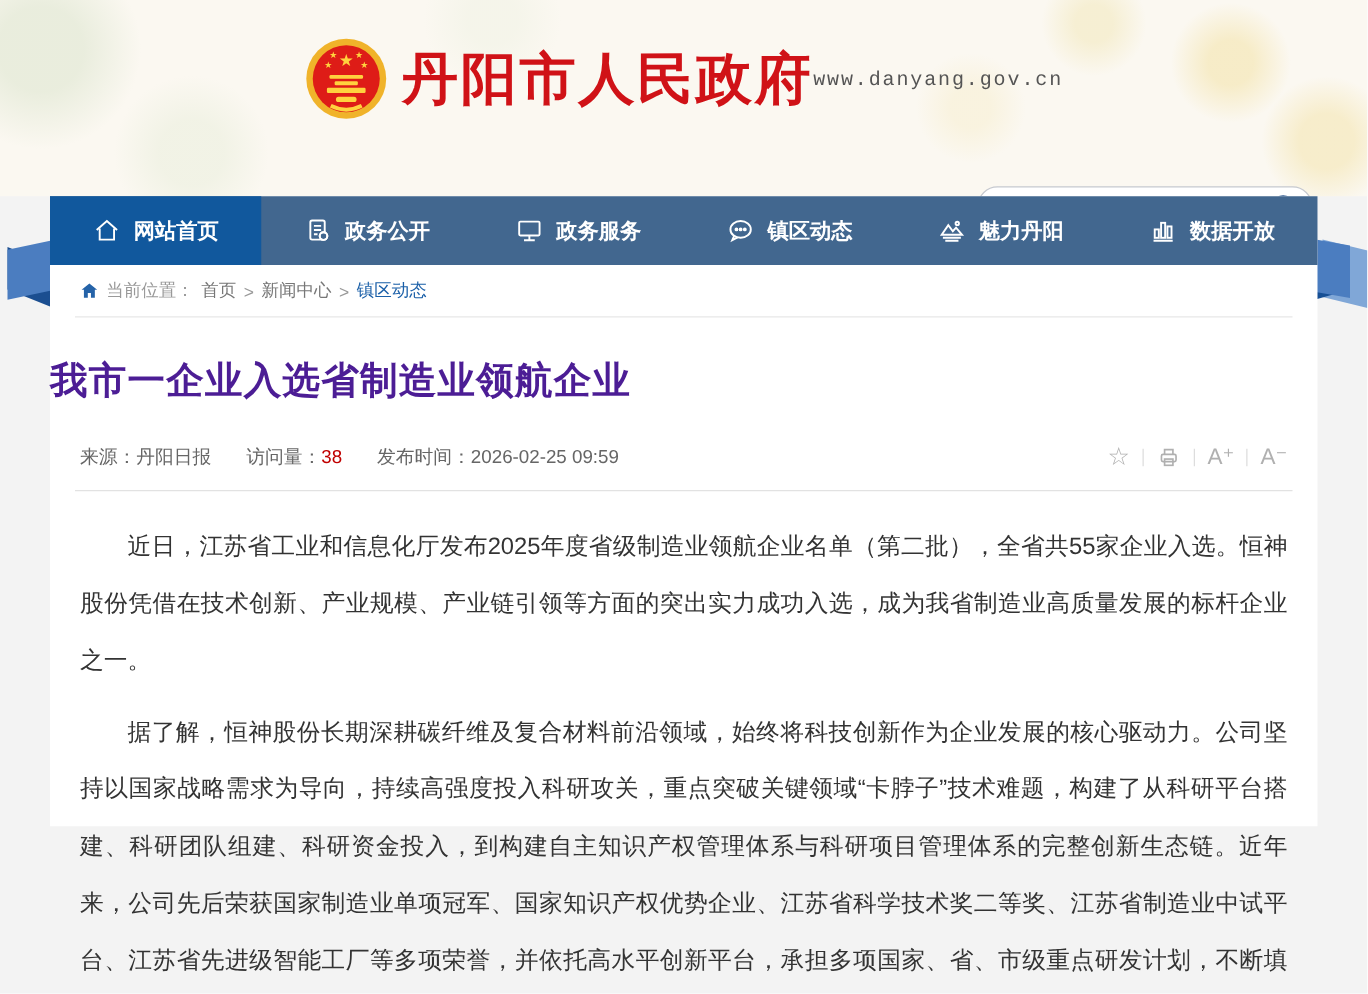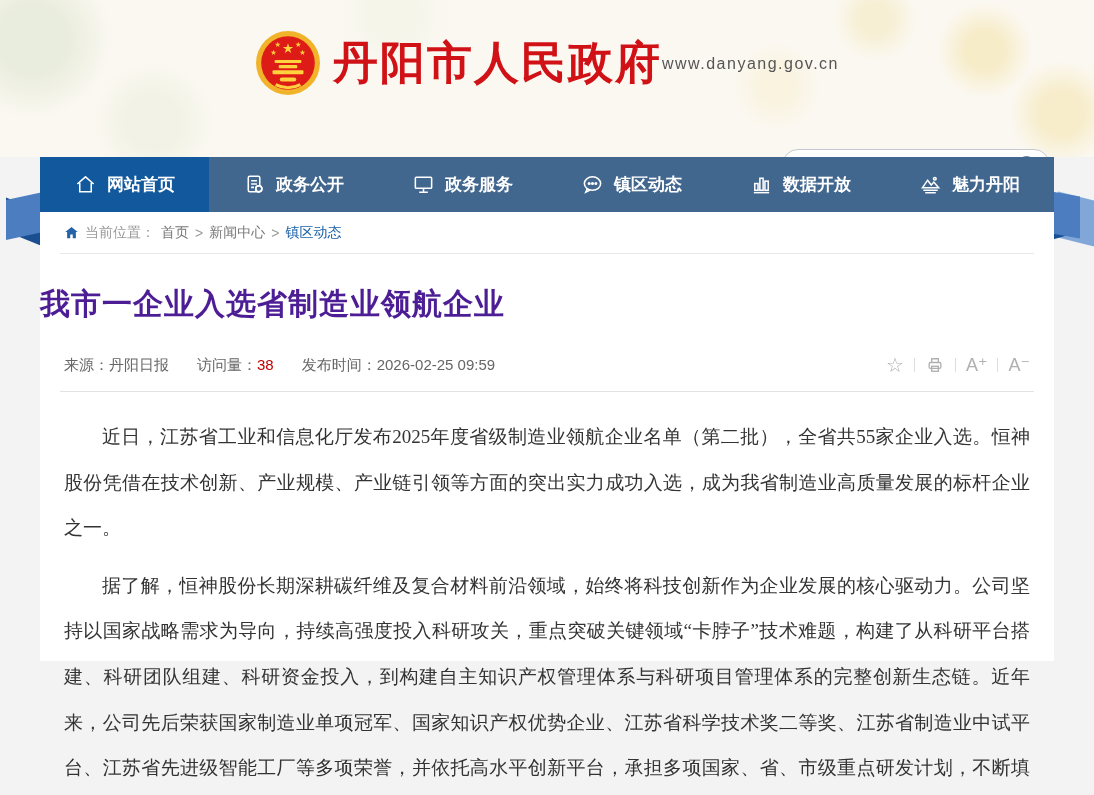--- a/index.html
+++ b/index.html
@@ -17,21 +17,21 @@
       radial-gradient(circle at 80% 12%, rgba(240,228,175,.45) 0 15px, transparent 42px),
       radial-gradient(circle at 71% 55%, rgba(245,233,190,.35) 0 16px, transparent 44px),
       radial-gradient(circle at 3% 25%, rgba(219,228,205,.55) 0 34px, transparent 80px),
       radial-gradient(circle at 14% 78%, rgba(230,236,216,.45) 0 26px, transparent 62px),
       radial-gradient(circle at 36% 10%, rgba(236,240,224,.40) 0 20px, transparent 55px);
   }
   .logo { position:absolute; left:0; right:0; top:30px; display:flex; justify-content:center; align-items:center; gap:12px; cursor:pointer; }
   .emblem { width:66px; height:66px; flex:0 0 auto; }
   .logo-text { display:flex; flex-direction:row; align-items:center; }
   .site-name { font-size:45px; font-weight:bold; color:#d01217; letter-spacing:2px; line-height:1.15; }
-  .site-url { font-size:16px; color:#555; letter-spacing:1.5px; margin-top:2px; }
+  .site-url { font-size:16px; color:#555; letter-spacing:1.5px; margin-top:2px;font-family:Liberation Mono, monospace; }
 
   .search-box {
     position:absolute; right:44px; top:105px; width:268px; height:32px;
     background:#fff; border:1px solid #c6c9cf; border-radius:17px;
     display:flex; align-items:center; padding:0 8px 0 16px;margin-top:44px;
   }
   .search-box input {
     flex:1; border:none; outline:none; background:transparent;
     font-size:14px; color:#333; font-family:inherit;
   }
@@ -71,21 +71,21 @@
   .meta-views { color:#c00000; }
   .meta-right { margin-left:auto; display:flex; align-items:center; gap:10px; color:#b0b0b0; }
   .tool { display:flex; align-items:center; justify-content:center; cursor:pointer; font-size:18px; color:#b0b0b0; }
   .tool-sep { width:1px; height:14px; background:#ddd; }
   .meta-divider { margin:14px 20px 0 20px; border-bottom:1px solid #e2e2e2; }
 
   .article-body { padding:22px 24px 30px 24px; }
   .article-body p {
     font-size:19px; color:#333; line-height:2.4; text-indent:2em;
     text-align:justify; margin-bottom:12px;
-    font-family:Liberation Serif, serif;
+    font-family:Liberation Sans, sans-serif;
   }
 </style>
 </head>
 <body>
 
 <div class="page">
 
   <header class="site-header">
     <div class="logo">
       <svg class="emblem" viewBox="0 0 64 64">
@@ -155,34 +155,34 @@
           <ellipse cx="12" cy="11" rx="8.5" ry="7"></ellipse>
             <path d="M6.5 16.5 L5 20 L9.5 17.7"></path>
           <circle cx="8.5" cy="11" r="0.8" fill="#fff"></circle>
             <circle cx="12" cy="11" r="0.8" fill="#fff"></circle>
             <circle cx="15.5" cy="11" r="0.8" fill="#fff"></circle>
         </svg>
         <span>镇区动态</span>
       </div>
       <div class="nav-item">
         <svg viewBox="0 0 24 24" fill="none" stroke="#fff" stroke-width="1.6">
+          <path d="M3.5 15.5 L9 7.5 L12.8 12.5 L15.5 9.5 L20.5 15.5 Z"></path>
+          <circle cx="16.5" cy="6" r="1.4"></circle>
+          <path d="M4.5 18h15 M6.5 20.5h11"></path>
+        </svg>
+        <span>魅力丹阳</span>
+      </div>
+      <div class="nav-item">
+        <svg viewBox="0 0 24 24" fill="none" stroke="#fff" stroke-width="1.6">
           <rect x="5" y="11" width="3.4" height="7"></rect>
             <rect x="10.3" y="5.5" width="3.4" height="12.5"></rect>
             <rect x="15.6" y="8.5" width="3.4" height="9.5"></rect>
           <path d="M4 20.5h16"></path>
         </svg>
         <span>数据开放</span>
-      </div>
-      <div class="nav-item">
-        <svg viewBox="0 0 24 24" fill="none" stroke="#fff" stroke-width="1.6">
-          <path d="M3.5 15.5 L9 7.5 L12.8 12.5 L15.5 9.5 L20.5 15.5 Z"></path>
-          <circle cx="16.5" cy="6" r="1.4"></circle>
-          <path d="M4.5 18h15 M6.5 20.5h11"></path>
-        </svg>
-        <span>魅力丹阳</span>
       </div>
     </nav>
 
     <div class="breadcrumb">
       <svg width="15" height="15" viewBox="0 0 24 24" fill="#2563a8">
         <path d="M12 3 L2 11 H5 V21 H10 V15 H14 V21 H19 V11 H22 Z"></path>
       </svg>
       <span>当前位置：</span>
       <span class="crumb">首页</span>
       <span class="crumb-sep">&gt;</span>

